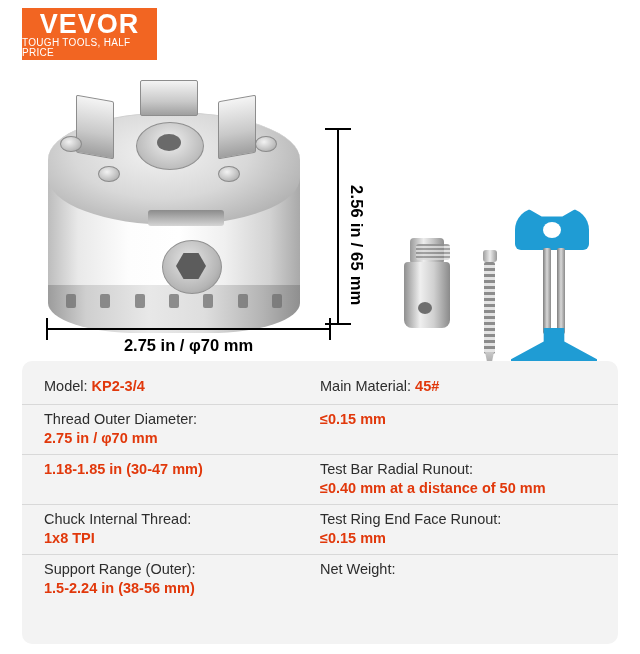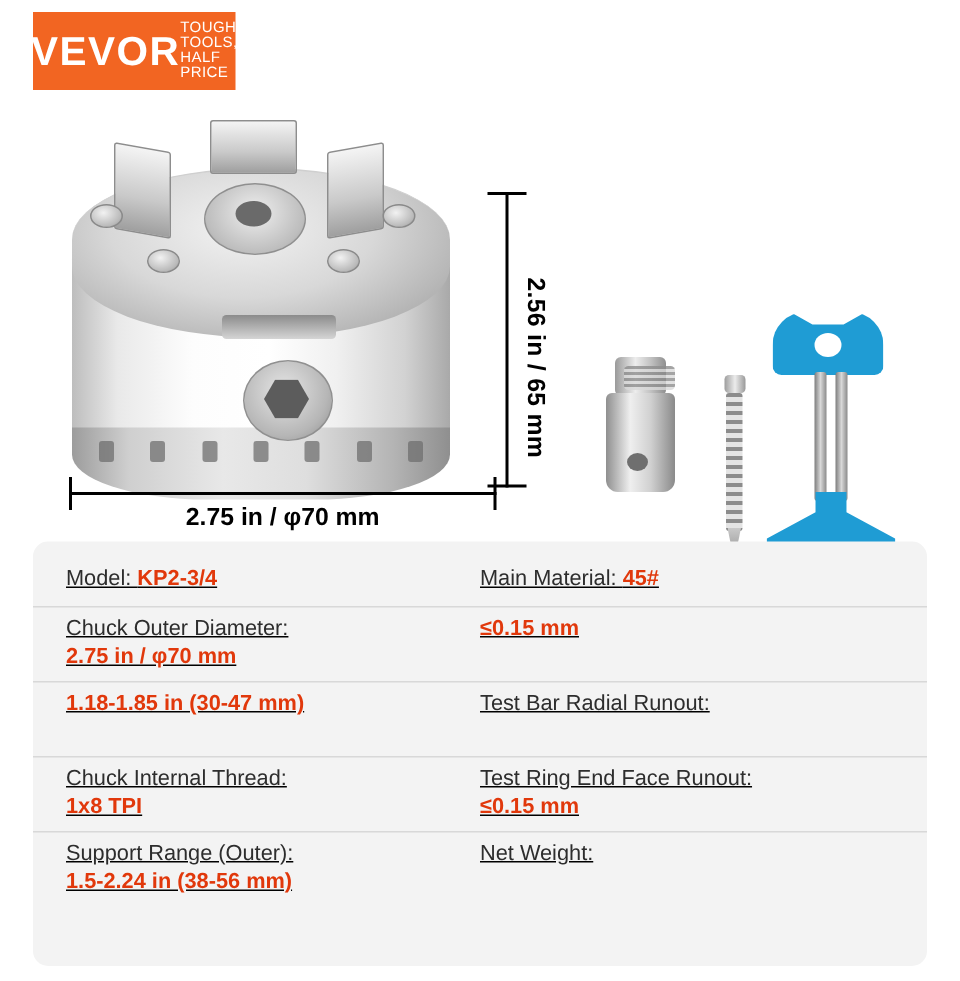--- a/index.html
+++ b/index.html
@@ -21,20 +21,21 @@
     left: 22px;
     top: 8px;
     width: 135px;
     height: 52px;
   }
   .logo-box {
     width: 135px;
     height: 52px;
     background: #f26522;
     display: flex;
+    flex-direction: column;
     align-items: center;
     justify-content: center;
   }
   .logo-name {
     color: #ffffff;
     font-weight: bold;
     font-size: 27px;
     letter-spacing: 1px;
     line-height: 28px;
     font-family: "Liberation Sans", sans-serif;
@@ -358,21 +359,20 @@
     background: #f3f3f3;
     border-radius: 10px;
     box-sizing: border-box;
     padding: 10px 0 8px 0;
   }
   .spec-row {
     display: flex;
     border-bottom: 1px solid #d8d8d8;
     box-sizing: border-box;
     padding: 0 22px;
-    text-decoration: underline;
   }
   .spec-row:last-child { border-bottom: none; }
   .cell {
     box-sizing: border-box;
     padding: 5px 4px 6px 0;
     line-height: 19px;
   }
   .cell-left  { width: 50%; }
   .cell-right { width: 50%; }
   .lbl {
@@ -469,34 +469,35 @@
     <div class="cell cell-left inline">
       <span class="lbl">Model: </span><span class="val">KP2-3/4</span>
     </div>
     <div class="cell cell-right inline">
       <span class="lbl">Main Material: </span><span class="val">45#</span>
     </div>
   </div>
 
   <div class="spec-row row-h2">
     <div class="cell cell-left stack">
-      <span class="lbl">Chuck Outer Diameter:</span>
+      <span class="lbl">Thread Outer Diameter:</span>
       <span class="val">2.75 in / φ70 mm</span>
     </div>
     <div class="cell cell-right stack">
       <span class="val">≤0.15 mm</span>
     </div>
   </div>
 
   <div class="spec-row row-h2">
     <div class="cell cell-left stack">
       <span class="val">1.18-1.85 in (30-47 mm)</span>
     </div>
     <div class="cell cell-right stack">
       <span class="lbl">Test Bar Radial Runout:</span>
+      <span class="val">≤0.40 mm at a distance of 50 mm</span>
     </div>
   </div>
 
   <div class="spec-row row-h2">
     <div class="cell cell-left stack">
       <span class="lbl">Chuck Internal Thread:</span>
       <span class="val">1x8 TPI</span>
     </div>
     <div class="cell cell-right stack">
       <span class="lbl">Test Ring End Face Runout:</span>

